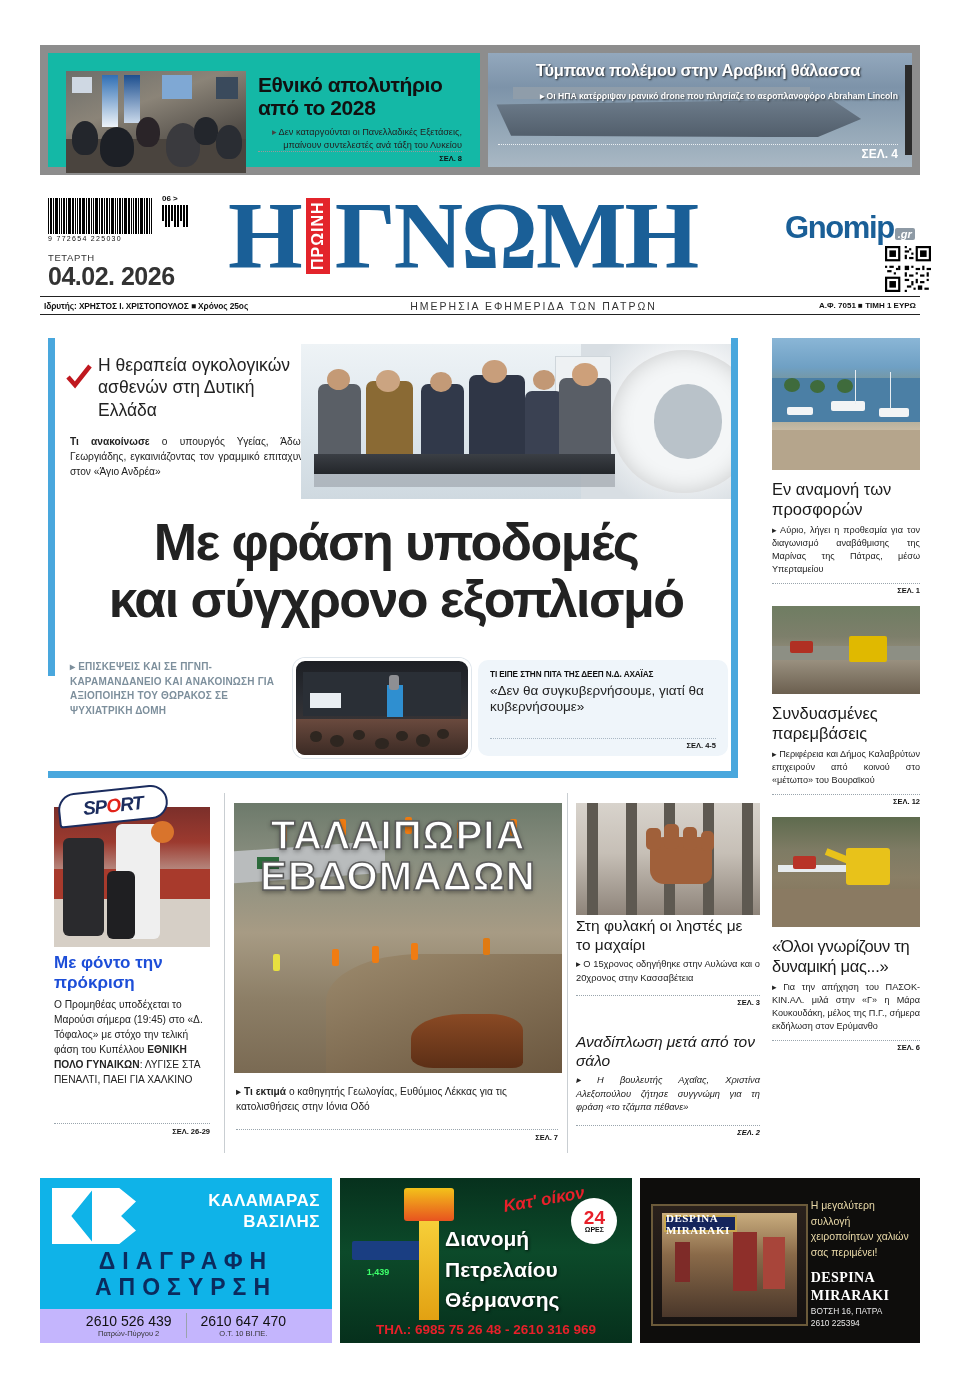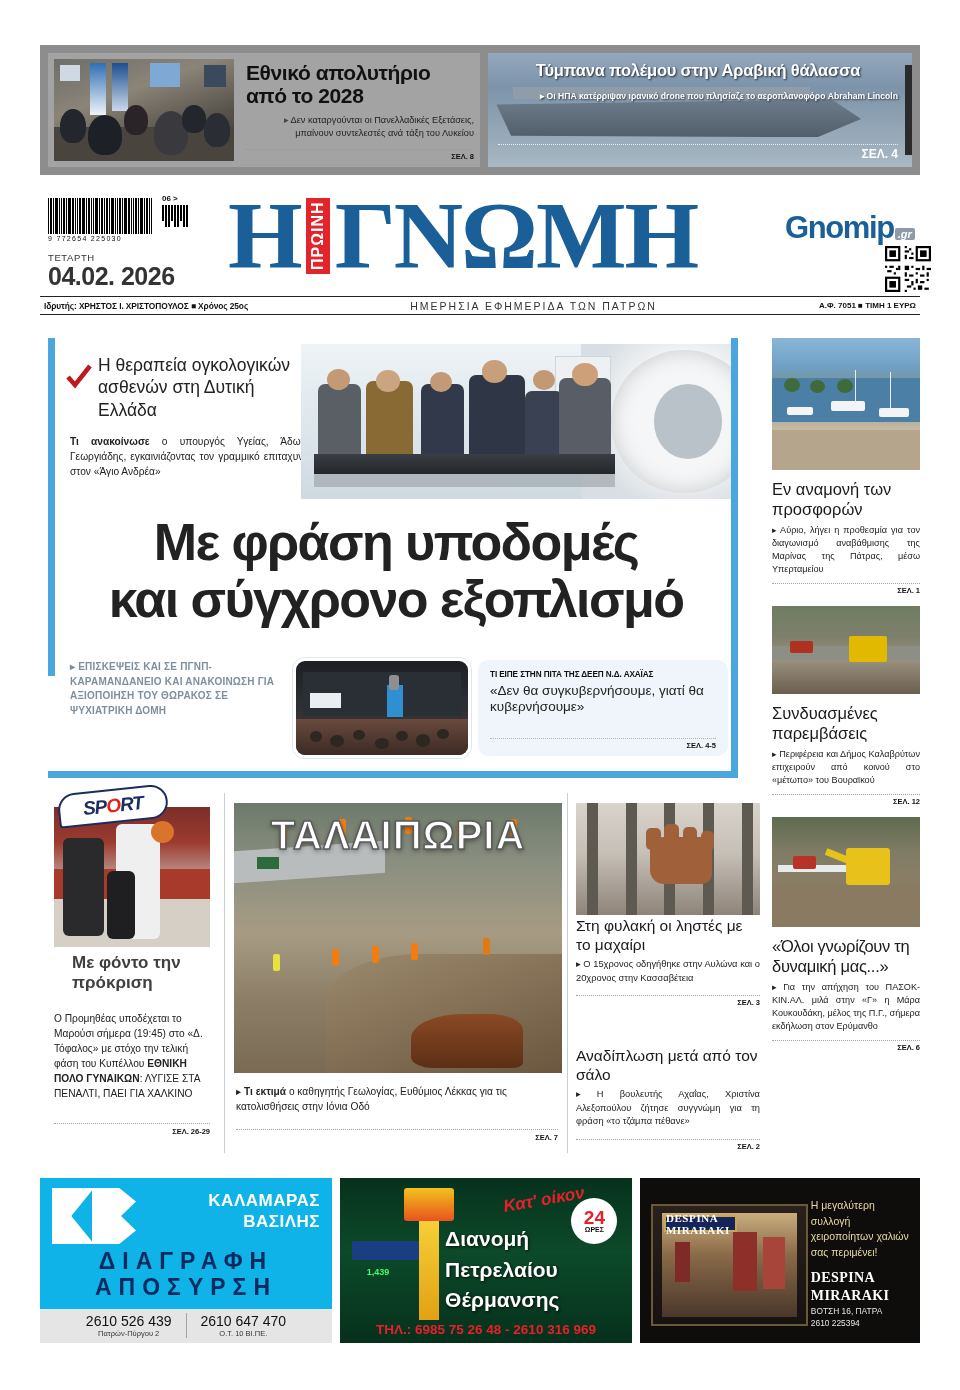--- a/index.html
+++ b/index.html
@@ -9,21 +9,21 @@
     color:#111;
   }
   .page { position:relative; width:960px; height:1390px; }
 
   
   .topbanner {
     position:absolute; left:40px; top:45px; width:880px; height:130px;
     background:#8d8d8d; padding:8px;
     display:flex; gap:8px;
   }
-  .tb-left { width:432px; background:#a3a3a3; display:flex; padding:6px; }
+  .tb-left { width:432px; background:#14b8a6; display:flex; padding:18px; }
   .tb-photo {
     width:180px; height:102px; flex:none;
     background:linear-gradient(160deg,#6d6e6a 0%,#8b8478 35%,#55504a 70%,#3d3a36 100%);
     position:relative; overflow:hidden;
   }
   .tb-photo .frame { position:absolute; left:6px; top:6px; width:20px; height:16px; background:#cfd8e3; }
   .tb-photo .flag1 { position:absolute; left:36px; top:4px; width:16px; height:52px; background:linear-gradient(#2f6fb5,#eef3f8); }
   .tb-photo .flag2 { position:absolute; left:58px; top:4px; width:16px; height:48px; background:linear-gradient(#1d4f8f,#c9d8ea); }
   .tb-photo .flag3 { position:absolute; left:96px; top:4px; width:30px; height:24px; background:#7fa8d4; }
   .tb-photo .blk { position:absolute; right:8px; top:6px; width:22px; height:22px; background:#3a4a5c; }
@@ -225,22 +225,22 @@
   .sportlogo span { font-size:19px; font-weight:bold; font-style:italic; letter-spacing:-1px; color:#1b2c5e; }
   .sportlogo .o { color:#e2231a; }
   .sp-photo {
     position:absolute; left:6px; top:14px; width:156px; height:140px; overflow:hidden;
     background:linear-gradient(180deg,#7b2f2a 0%,#9c3a2f 25%,#c9c3bb 60%,#dcd7d0 100%);
   }
   .sp-photo .court { position:absolute; left:0; bottom:0; width:100%; height:34%; background:#d6cfc6; }
   .sp-photo .board { position:absolute; left:0; top:44%; width:100%; height:22%; background:#a83a2c; }
   .sp-photo .pl { position:absolute; border-radius:6px; }
   .sp-photo .ball { position:absolute; left:62%; top:10%; width:15%; height:16%; border-radius:50%; background:#d9742c; }
-  .sp-h { position:absolute; left:24px; top:160px; width:156px; font-size:17px; font-weight:bold; line-height:1.16; color:#404040; }
-  .sp-d { position:absolute; left:6px; top:218px; width:156px; font-size:10.2px; line-height:1.48; color:#222; }
+  .sp-h { position:absolute; left:6px; top:160px; width:156px; font-size:17px; font-weight:bold; line-height:1.16; color:#1d4ed8; }
+  .sp-d { position:absolute; left:6px; top:204px; width:156px; font-size:10.2px; line-height:1.48; color:#222; }
   .sp-d b { font-weight:bold; }
   .sp-dots { position:absolute; left:6px; top:330px; width:156px; border-top:1px dotted #9aa5ad; }
   .sp-sel { position:absolute; left:6px; top:334px; width:156px; text-align:right; font-size:7.5px; font-weight:bold; }
 
   .midcol { position:absolute; left:186px; top:0; width:328px; }
   .mid-photo {
     position:absolute; left:0; top:10px; width:328px; height:270px; overflow:hidden;
     background:linear-gradient(180deg,#6d7a6b 0%,#8a8f80 22%,#a79b84 48%,#8d7f67 72%,#7a6a53 100%);
   }
   .mid-photo .road { position:absolute; left:0; top:16%; width:46%; height:12%; background:#b9bcbd; transform:skewY(-4deg); }
@@ -280,21 +280,21 @@
   .ad { position:relative; overflow:hidden; }
   .ad1 { width:292px; background:#0fb3e8; display:flex; flex-direction:column; }
   .ad1 .top { flex:1; display:flex; padding:10px 12px 0 12px; }
   .ad1 .kb { width:84px; height:56px; position:relative; flex:none; }
   .ad1 .kb .k { position:absolute; left:0; top:0; width:42px; height:56px; background:#fff;
      clip-path:polygon(0% 0%, 100% 0%, 46% 50%, 100% 100%, 0% 100%); }
   .ad1 .kb .b { position:absolute; left:40px; top:0; width:44px; height:56px; background:#fff;
      clip-path:polygon(0% 0%, 62% 0%, 100% 24%, 66% 50%, 100% 76%, 62% 100%, 0% 100%); }
   .ad1 .name { flex:1; text-align:right; color:#fff; font-weight:bold; font-size:17px; line-height:1.25; letter-spacing:.5px; padding-top:2px; }
   .ad1 .words { text-align:center; color:#0b2b5e; font-weight:bold; font-size:23px; letter-spacing:7px; line-height:1.15; padding:4px 0 8px 0; }
-  .ad1 .phones { background:#e5e5e5; height:38px; display:flex; align-items:center; justify-content:center; gap:0; }
+  .ad1 .phones { background:#c4b5fd; height:38px; display:flex; align-items:center; justify-content:center; gap:0; }
   .ad1 .ph { padding:0 14px; text-align:center; }
   .ad1 .ph:first-child { border-right:1px solid #9aa3ad; }
   .ad1 .ph .n { font-size:14px; color:#111; }
   .ad1 .ph .a { font-size:7.5px; color:#333; }
 
   .ad2 { width:292px; background:#0d3a22;
      background:linear-gradient(180deg,#07311d 0%,#0c4a2a 45%,#06301c 100%); }
   .ad2 .sign { position:absolute; left:22%; top:6%; width:17%; height:20%;
      background:linear-gradient(180deg,#f3c21a,#e8531f); border-radius:3px; }
   .ad2 .pole { position:absolute; left:27%; top:24%; width:7%; height:62%;
@@ -645,20 +645,21 @@
         <div class="w" style="left:68%;top:7%;"></div>
         <div class="w" style="left:84%;top:6%;"></div>
         <div class="w" style="left:12%;top:56%;background:#e8e040;"></div>
         <div class="w" style="left:30%;top:54%;"></div>
         <div class="w" style="left:42%;top:53%;"></div>
         <div class="w" style="left:54%;top:52%;"></div>
         <div class="w" style="left:76%;top:50%;background:#e07a12;"></div>
       </div>
       <div class="mid-over">
         <div>ΤΑΛΑΙΠΩΡΙΑ</div>
+        <div>ΕΒΔΟΜΑΔΩΝ</div>
       </div>
       <div class="mid-d"><span>▸ </span><b>Τι εκτιμά</b><span> ο καθηγητής Γεωλογίας, Ευθύμιος Λέκκας για τις κατολισθήσεις στην Ιόνια Οδό</span></div>
       <div class="mid-dots"></div>
       <div class="mid-sel">ΣΕΛ. 7</div>
     </div>
 
     <div class="rcol3">
       <div class="r3-blk" style="top:0;">
         <div class="r3-photo">
           <div class="bar" style="left:6%;"></div>
@@ -672,21 +673,21 @@
           <div class="finger" style="left:58%;top:21%;width:8%;height:21%;"></div>
           <div class="finger" style="left:68%;top:25%;width:7%;height:18%;"></div>
         </div>
         <div style="height:124px;"></div>
         <div class="r3-h">Στη φυλακή οι ληστές με το μαχαίρι</div>
         <div class="r3-d">▸ Ο 15χρονος οδηγήθηκε στην Αυλώνα και ο 20χρονος στην Κασσαβέτεια</div>
         <div class="r3-dots"></div>
         <div class="r3-sel">ΣΕΛ. 3</div>
       </div>
 
-      <div class="r3-blk" style="top:254px;">
+      <div class="r3-blk" style="top:240px;font-style:italic;">
         <div class="r3-h">Αναδίπλωση μετά από τον σάλο</div>
         <div class="r3-d">▸ Η βουλευτής Αχαΐας, Χριστίνα Αλεξοπούλου ζήτησε συγγνώμη για τη φράση «το τζάμπα πέθανε»</div>
         <div class="r3-dots"></div>
         <div class="r3-sel">ΣΕΛ. 2</div>
       </div>
     </div>
   </div>
 
   <div class="ads">
 

